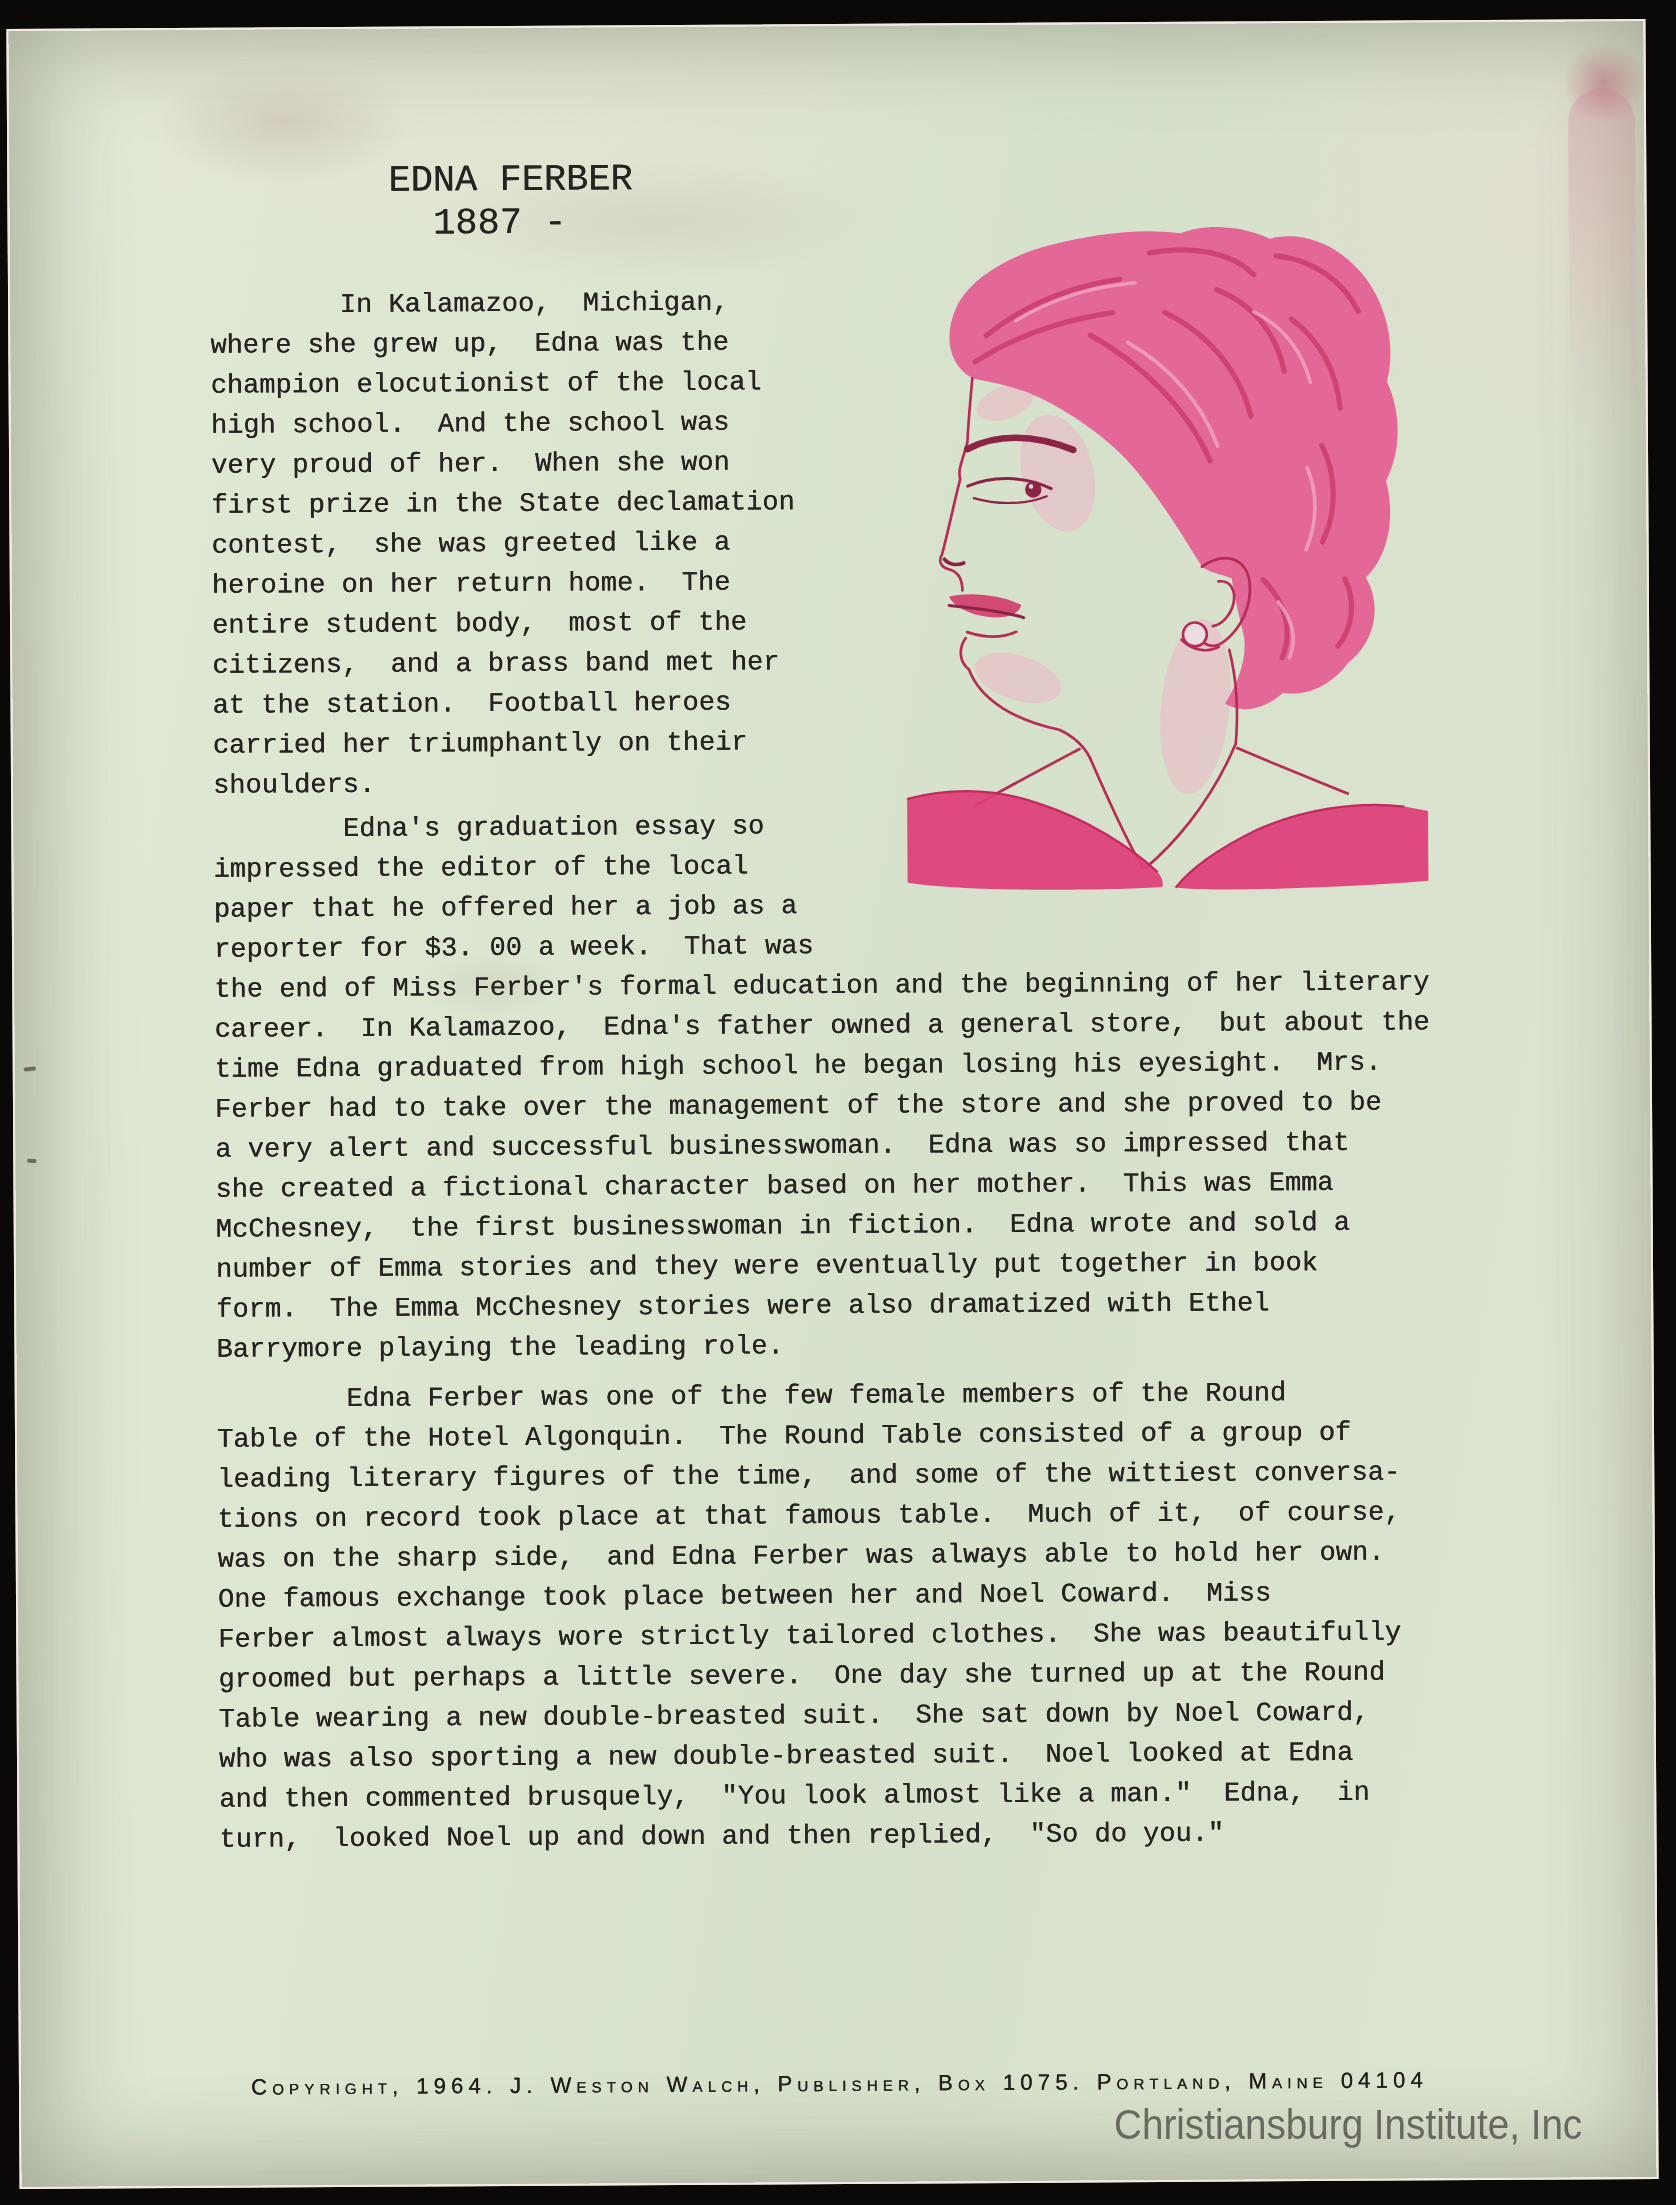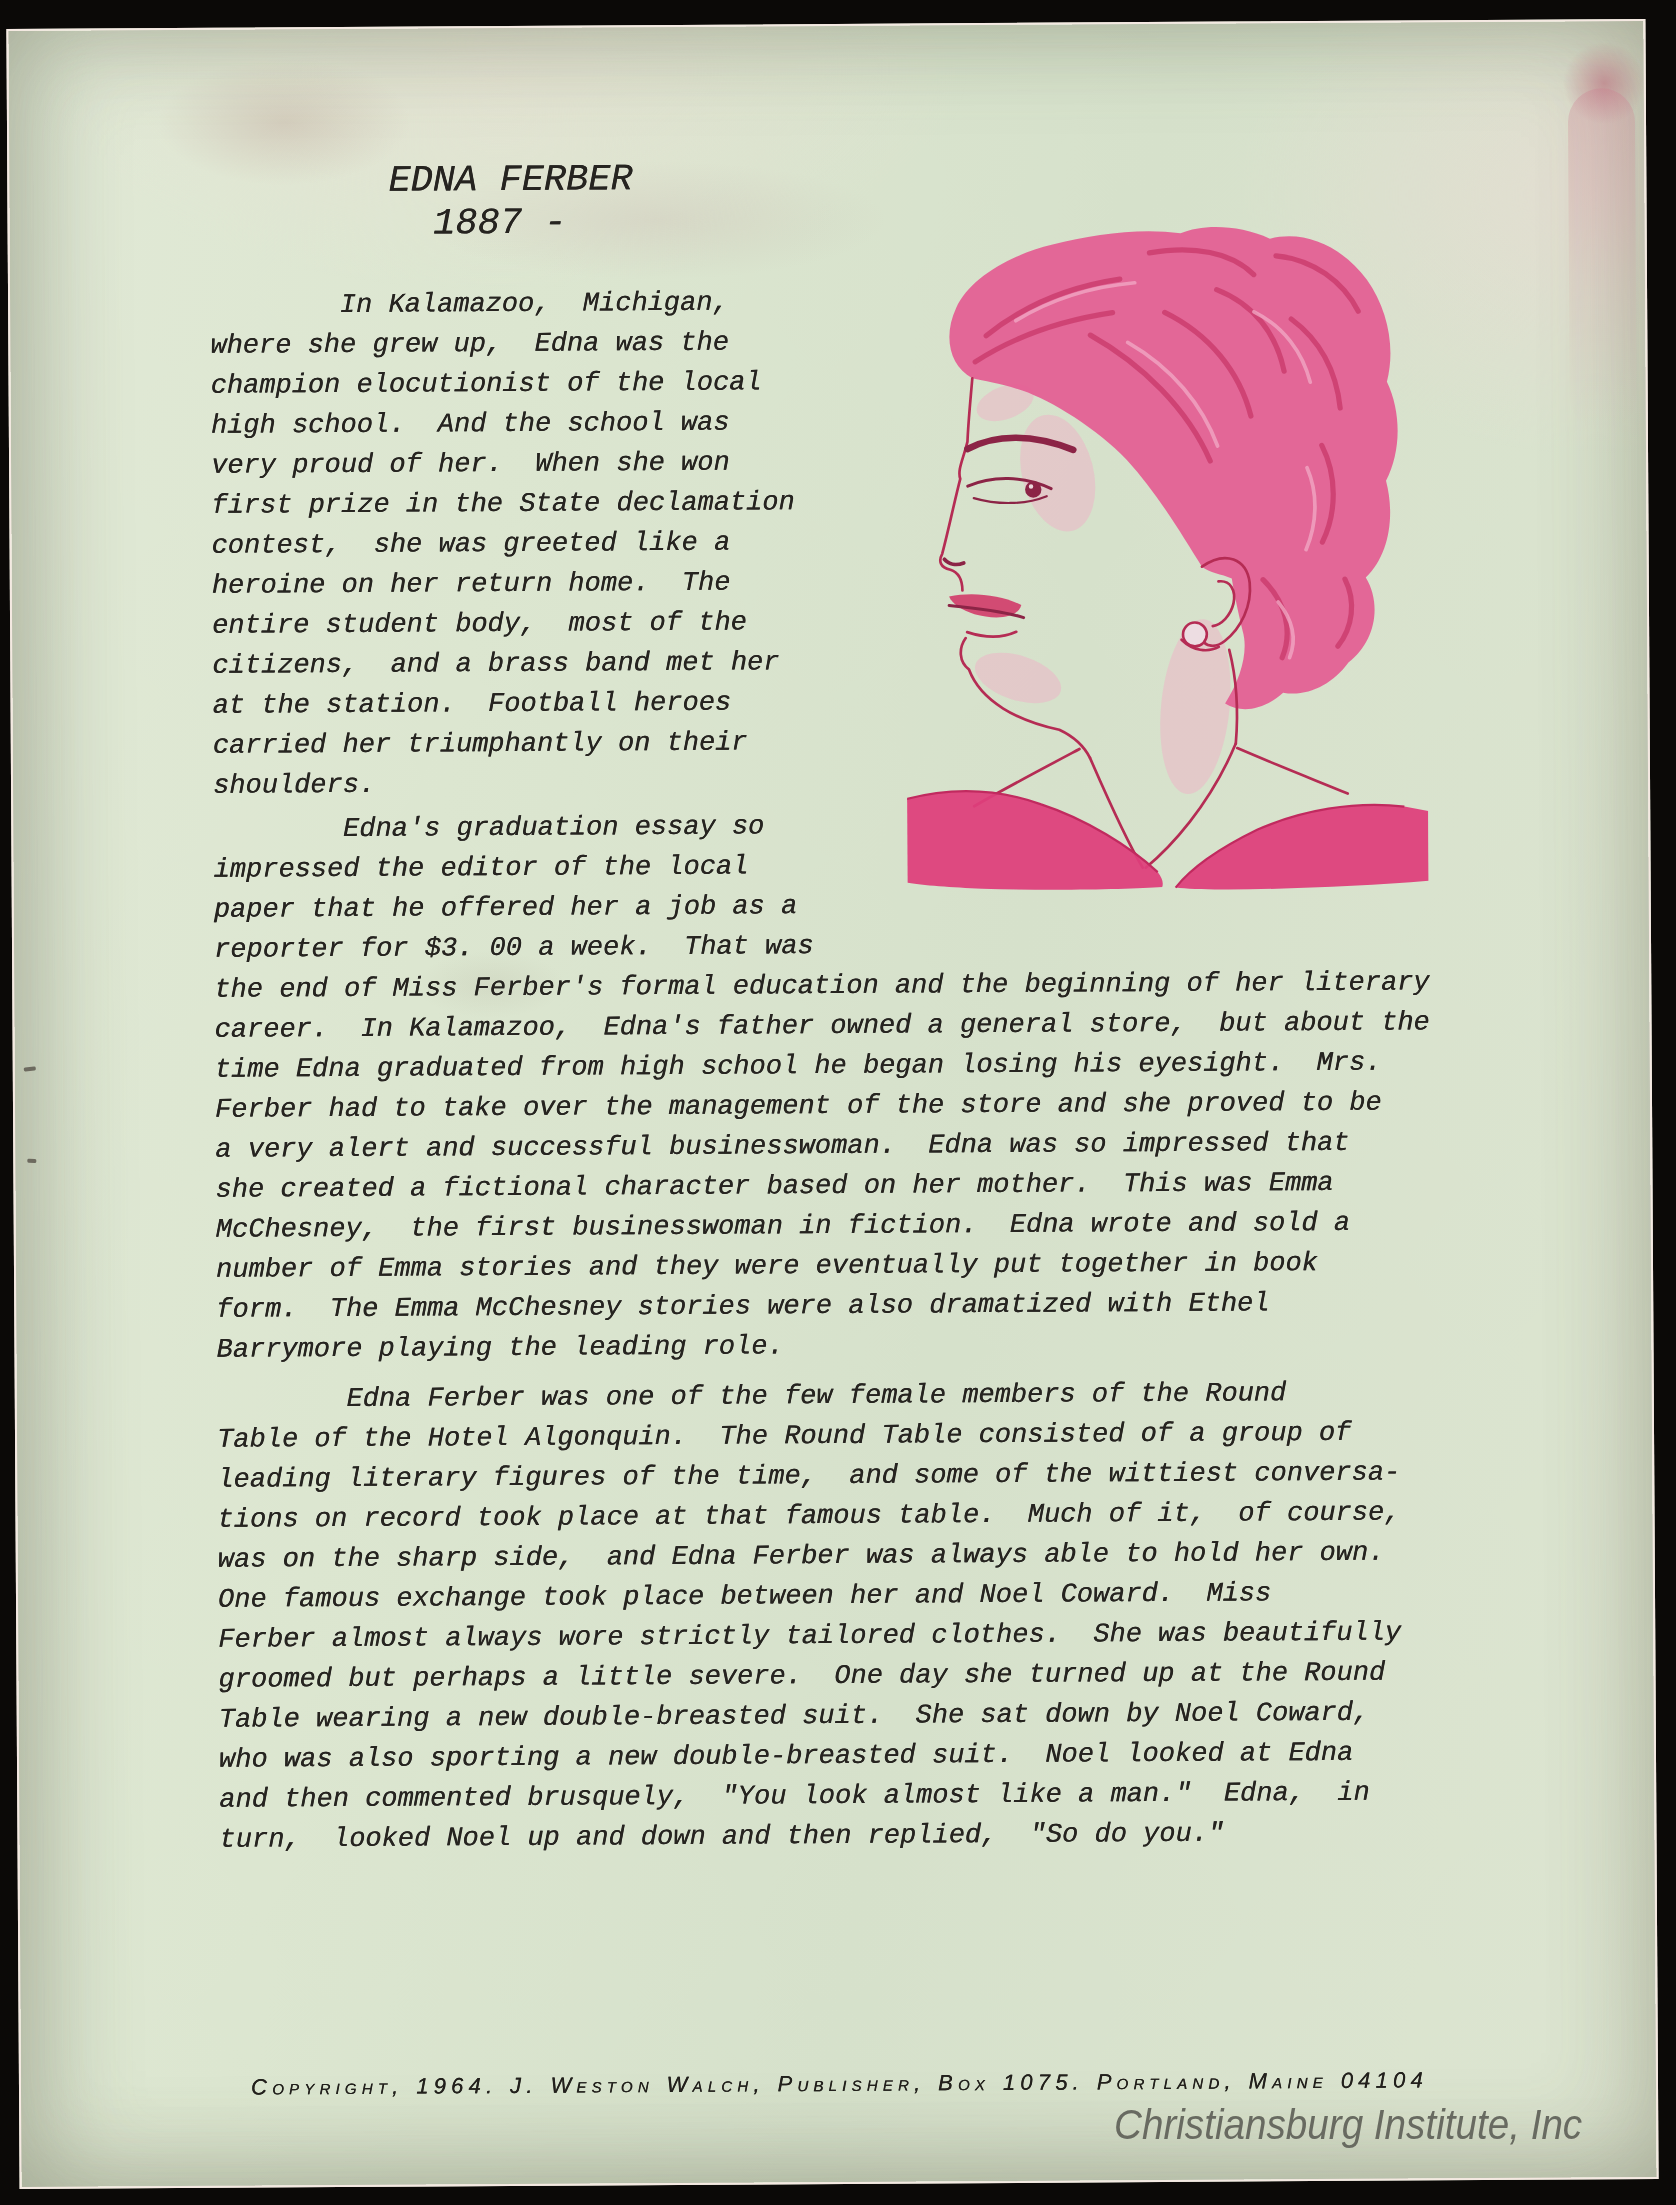--- a/index.html
+++ b/index.html
@@ -3,21 +3,21 @@
 <meta charset="utf-8">
 <style>
   :root{
     --background:#0b0907; --paper:#dbe5cf; --ink:#262420;
     --pink-main:#e45c93; --pink-line:#b52c54; --pink-deep:#de3f7b;
     --pink-light:#f2aac6; --watermark-gray:#63655c;
   }
   html,body{margin:0;padding:0;}
   body{width:1676px;height:2205px;background:var(--background);position:relative;
        overflow:hidden;font-family:"Liberation Mono",monospace;}
-  .scene{position:absolute;inset:0;font-style:italic;}
+  .scene{position:absolute;inset:0;}
   .paper{
     position:absolute;left:13.4px;top:24px;width:1635px;height:2156px;
     background:
       radial-gradient(670px 312px at 30% 2%, rgba(233,224,212,.55), rgba(233,224,212,0) 70%),
       radial-gradient(521px 372px at 97% 8%, rgba(236,216,212,.5), rgba(236,216,212,0) 70%),
       linear-gradient(100deg,#e1e9d6 0%,#dce6d0 28%,#d6e1cb 58%,#dde5d1 100%);
     box-shadow: inset 0 0 104px rgba(96,104,82,.28), inset 45px 0 82px rgba(110,116,92,.18),
                 inset -22px -15px 89px rgba(128,118,96,.16);
     border:2.2px solid rgba(246,233,227,.95);
     transform:rotate(-0.35deg);

